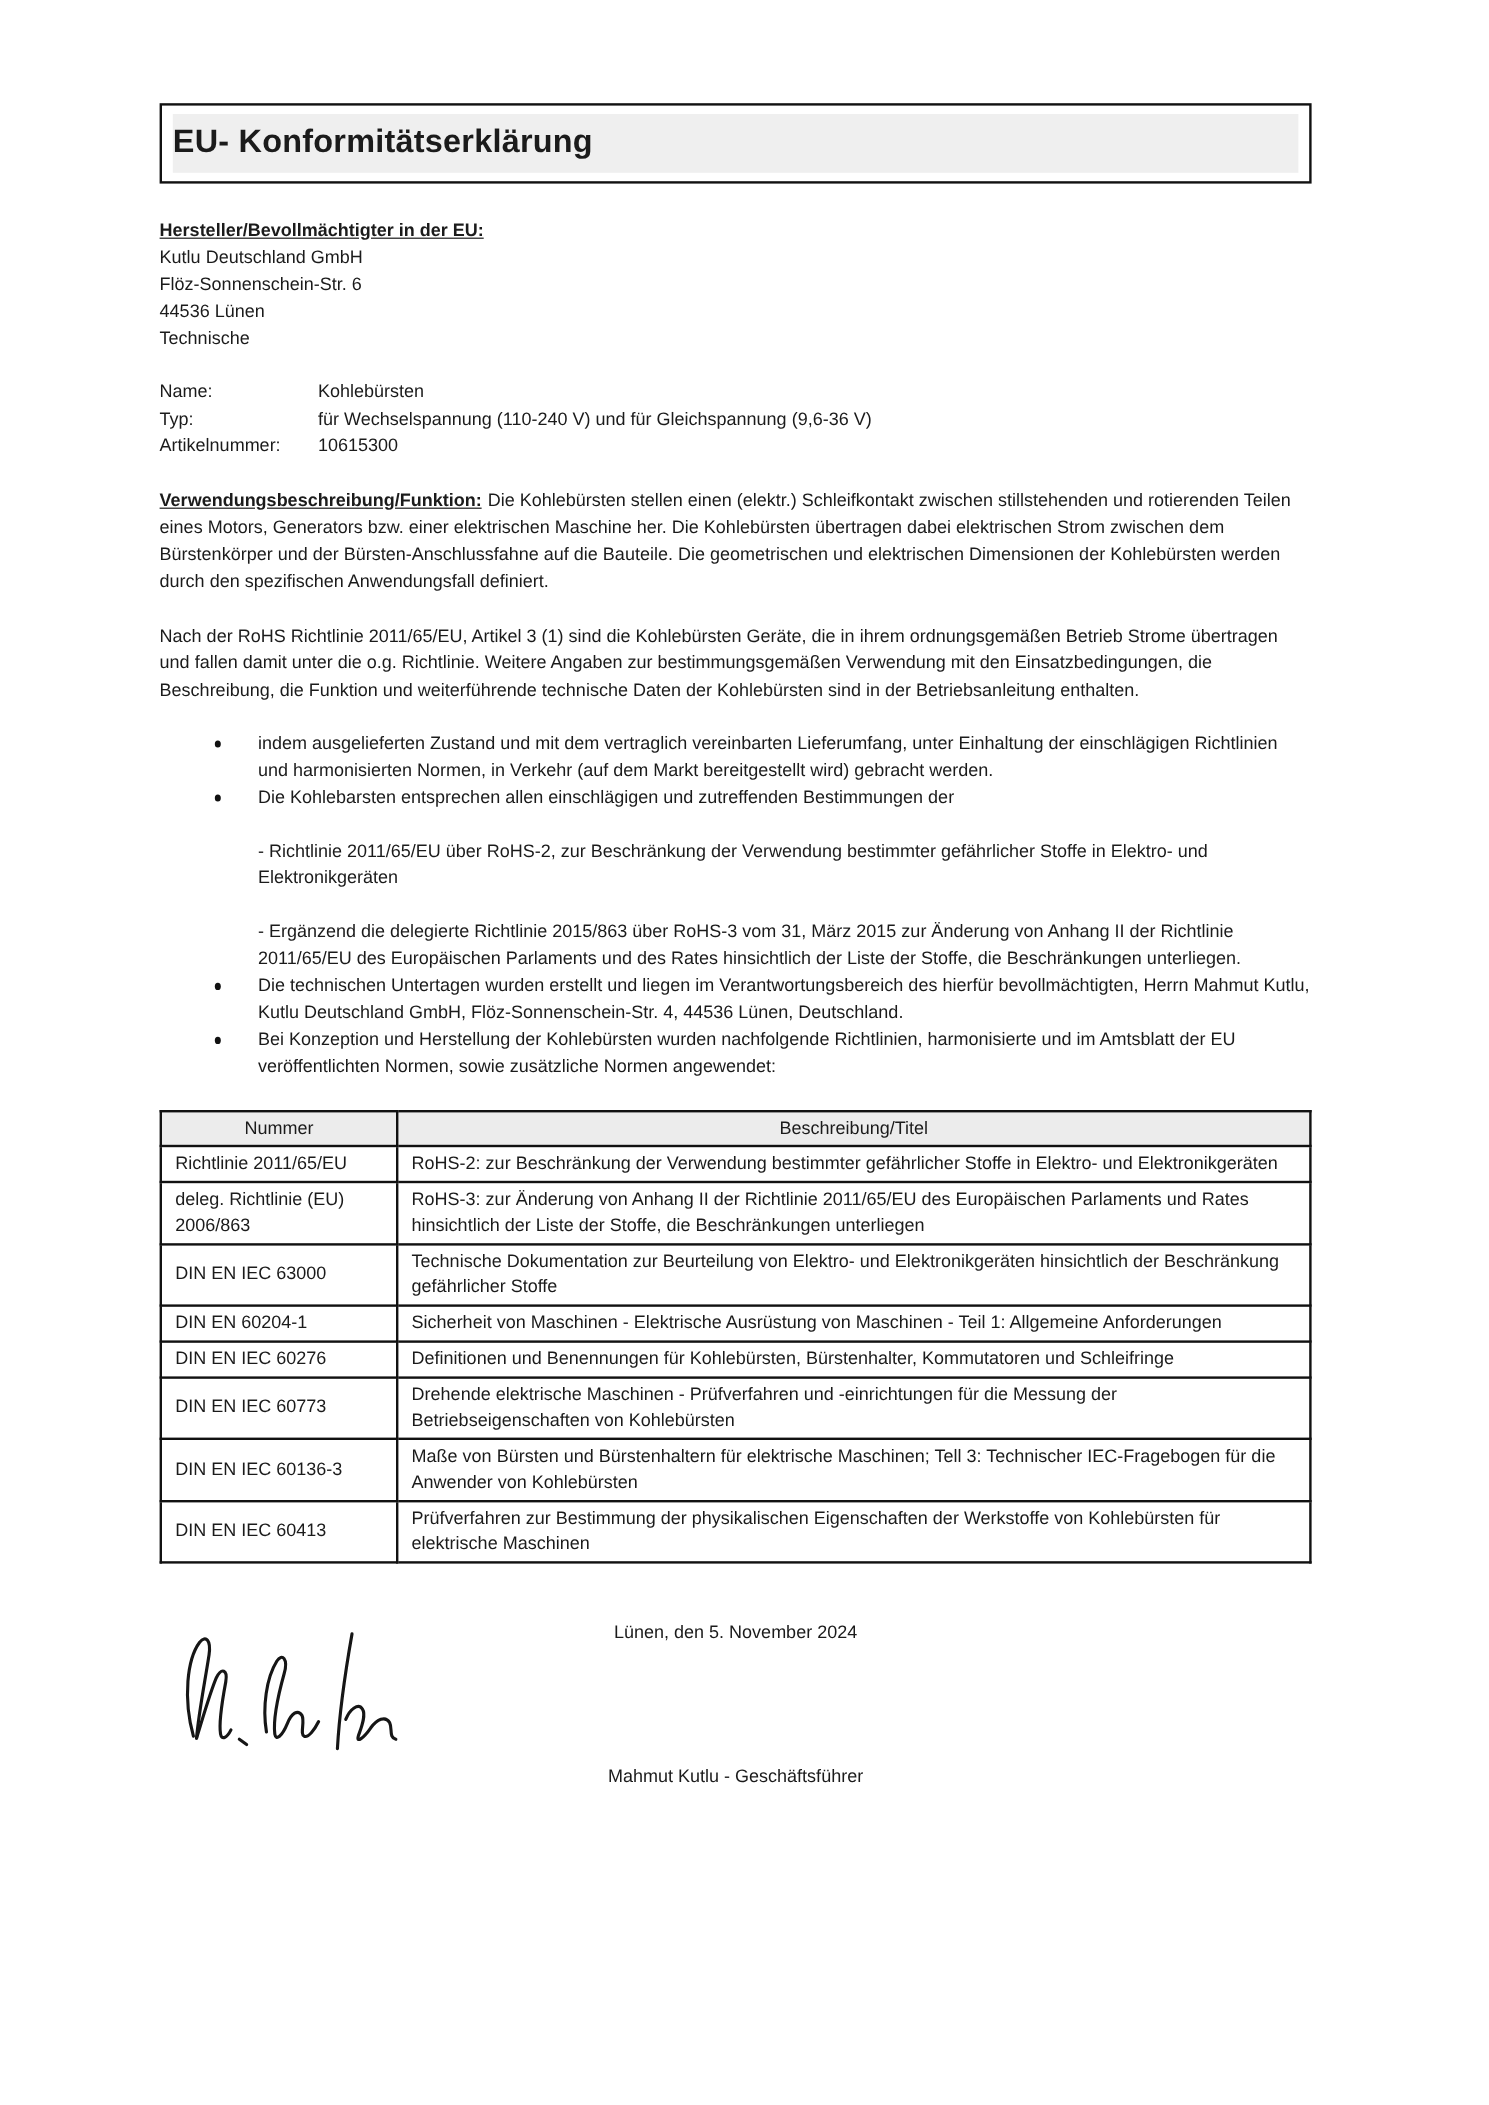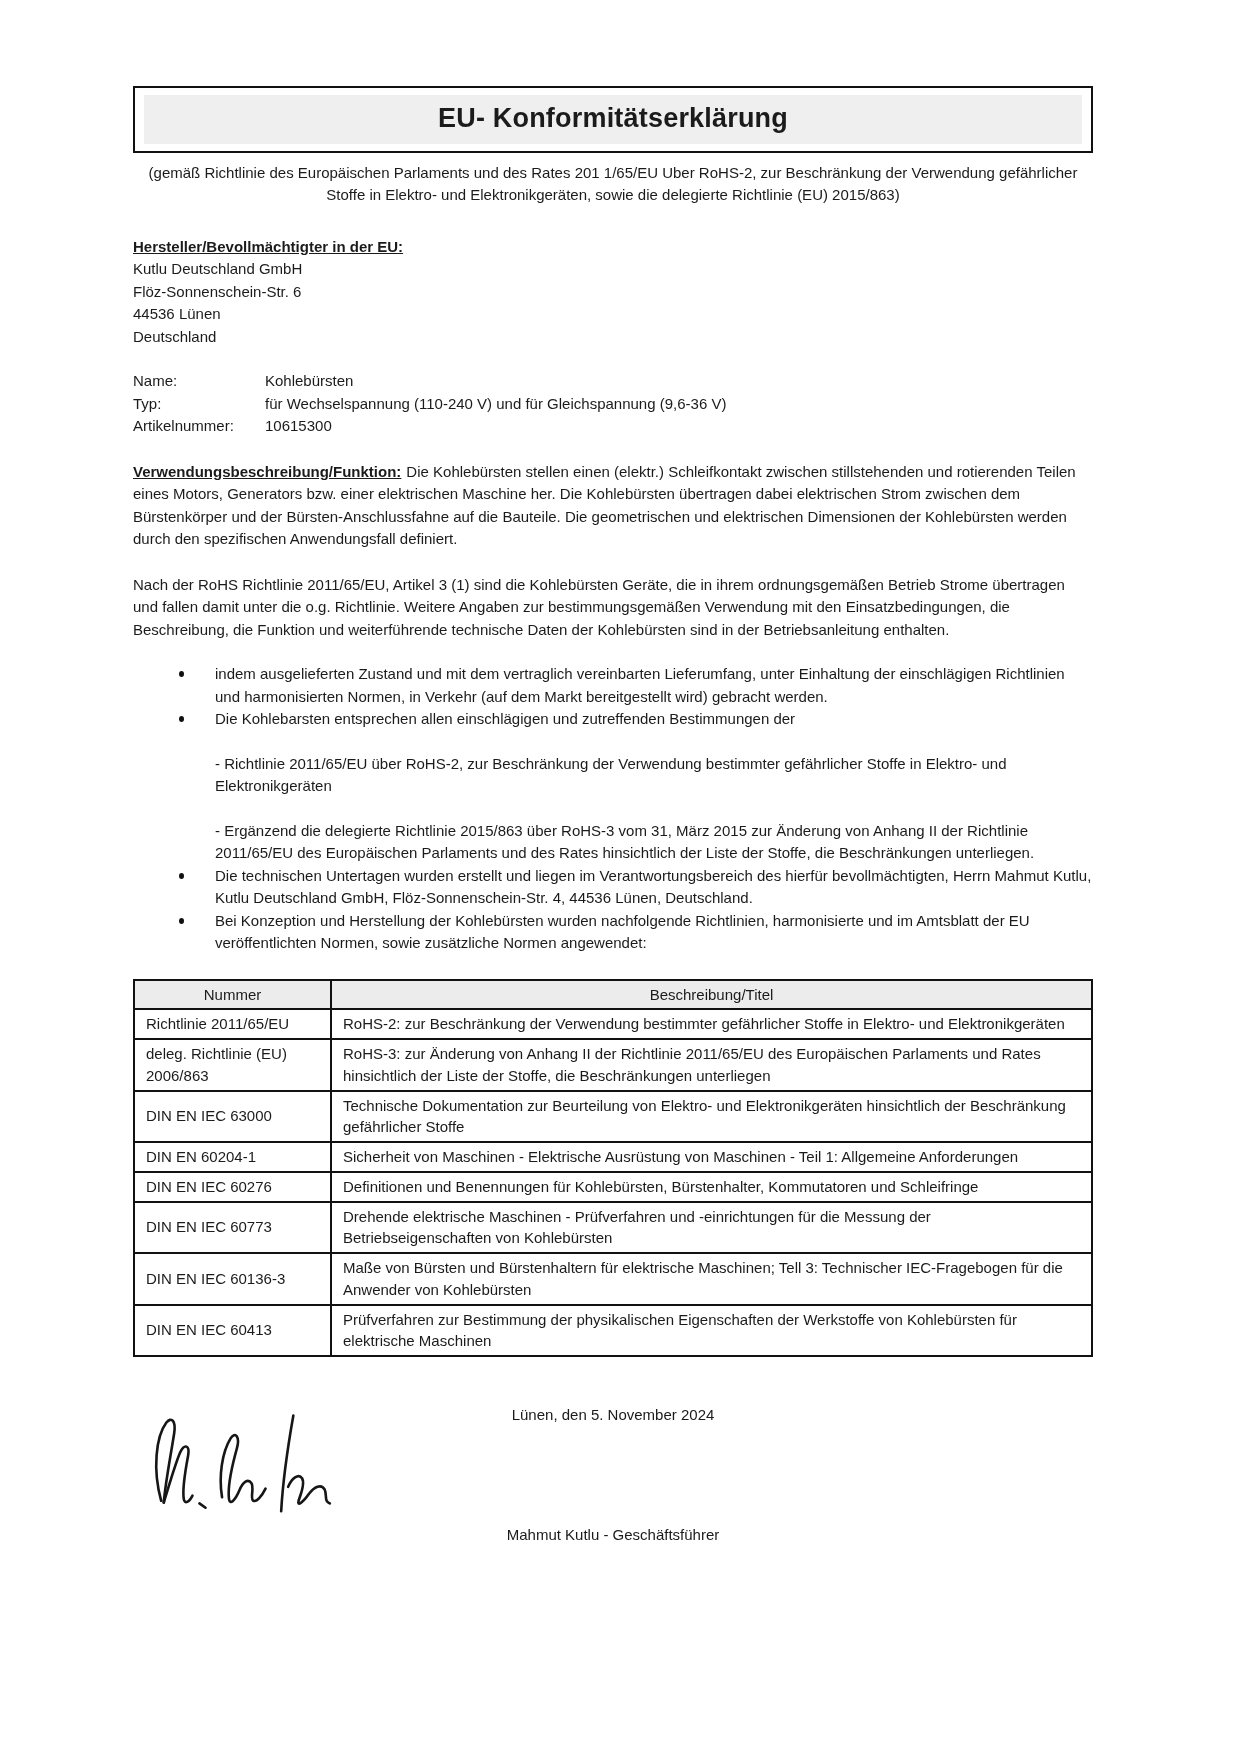--- a/index.html
+++ b/index.html
@@ -11,21 +11,21 @@
     padding: 86px 148px 40px 133px;
     background: #ffffff;
     font-family: "Liberation Sans", "DejaVu Sans", sans-serif;
     font-size: 15px;
     line-height: 1.5;
     color: #1b1b1b;
   }
 
   
   .title-box { border: 2px solid #111; padding: 7px 9px; }
-  .title-inner { background: #efefef; text-align: center; padding: 3px 0 5px; }
+  .title-inner { background: #efefef; text-align: left; padding: 3px 0 5px; }
   .title-text { font-size: 27px; font-weight: 700; letter-spacing: 0.2px; }
 
   .subtitle { text-align: center; margin: 9px 10px 0 10px; }
 
   
   .mfr-heading { font-weight: 700; text-decoration: underline; margin-top: 29px; }
   .mfr-line { margin: 0; }
 
   
   .product { margin-top: 22px; }
@@ -80,27 +80,26 @@
 <body>
 
 <div class="page">
 
   <div class="title-box">
     <div class="title-inner">
       <span class="title-text">EU- Konformitätserklärung</span>
     </div>
   </div>
 
-  <p class="subtitle">(gemäß Richtlinie des Europäischen Parlaments und des Rates 201 1/65/EU Uber RoHS-2, zur Beschränkung der Verwendung gefährlicher Stoffe in Elektro- und Elektronikgeräten, sowie die delegierte Richtlinie (EU) 2015/863)</p>
 
   <div class="mfr-heading">Hersteller/Bevollmächtigter in der EU:</div>
   <div class="mfr-line">Kutlu Deutschland GmbH</div>
   <div class="mfr-line">Flöz-Sonnenschein-Str. 6</div>
   <div class="mfr-line">44536 Lünen</div>
-  <div class="mfr-line">Deutschland</div>
+  <div class="mfr-line">Technische</div>
 
   <div class="product">
     <div class="product-row">
       <span class="product-label">Name:</span>
       <span>Kohlebürsten</span>
     </div>
     <div class="product-row">
       <span class="product-label">Typ:</span>
       <span>für Wechselspannung (110-240 V) und für Gleichspannung (9,6-36 V)</span>
     </div>

